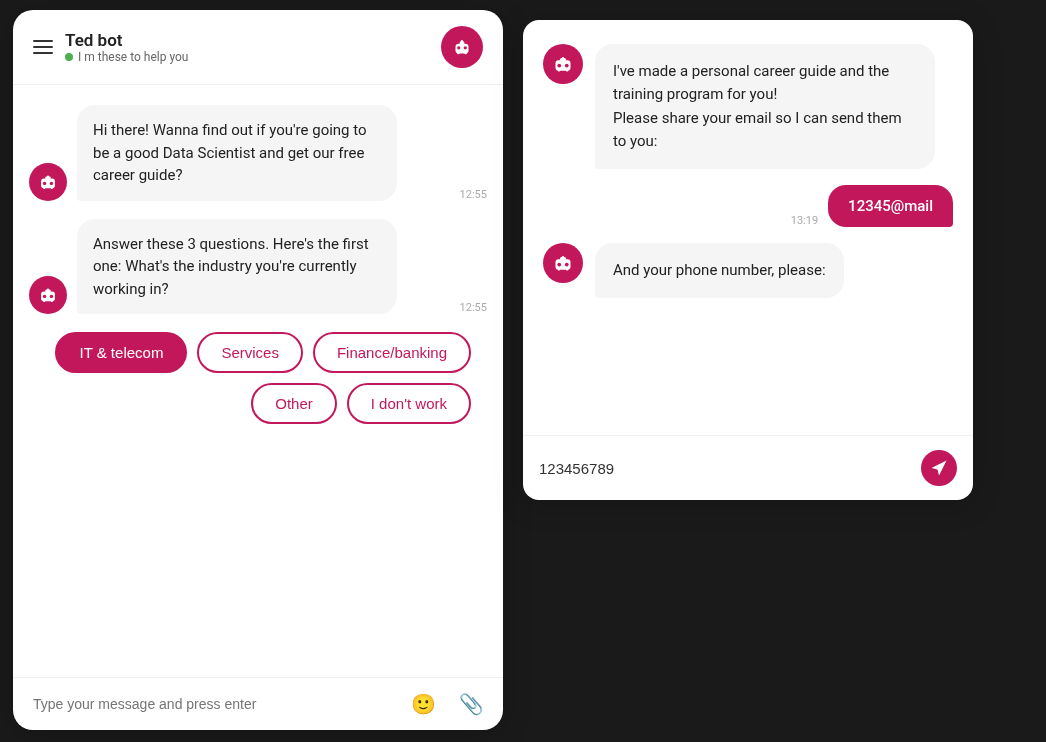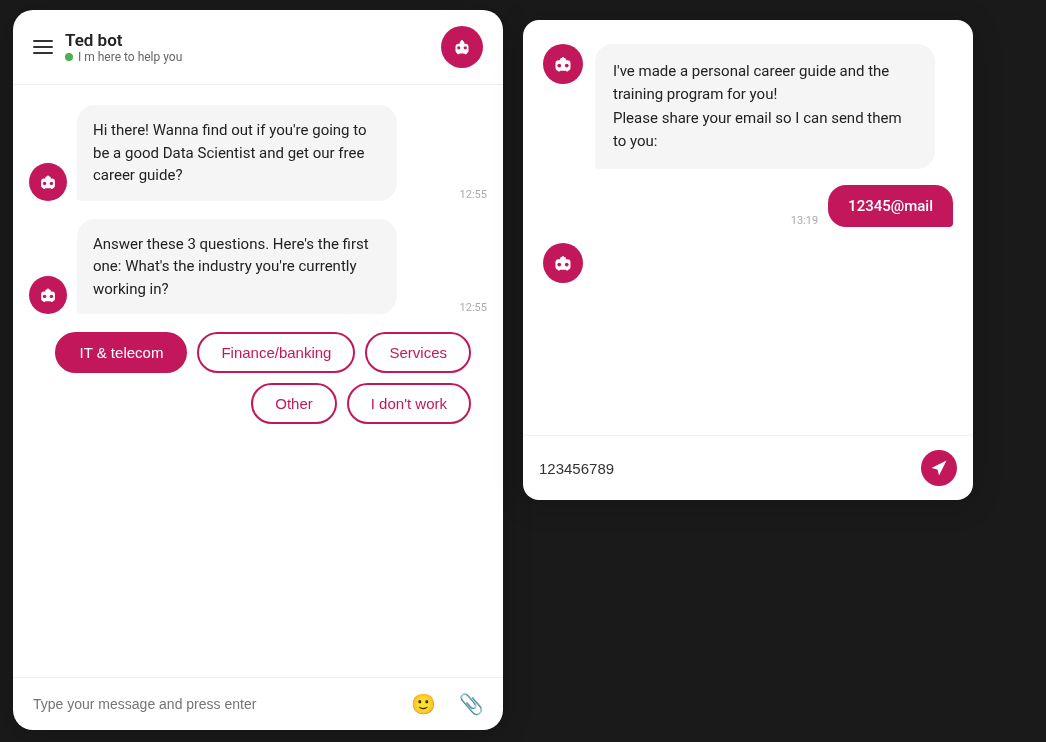--- a/index.html
+++ b/index.html
@@ -308,21 +308,21 @@
       <div class="header-left">
         <div class="hamburger-icon">
           <span></span>
             <span></span>
             <span></span>
         </div>
         <div class="header-title-block">
           <span class="header-title">Ted bot</span>
           <div class="header-status">
             <span class="status-dot"></span>
-            <span>I m here to help you</span>
+            <span>I m these to help you</span>
           </div>
         </div>
       </div>
       <div class="bot-avatar-header">
         <svg viewBox="0 0 32 32">
           <circle cx="16" cy="16" r="14" fill="none"></circle>
           <rect x="8" y="12" width="16" height="12" rx="4" fill="white"></rect>
           <circle cx="12" cy="17" r="2" fill="#c2185b"></circle>
           <circle cx="20" cy="17" r="2" fill="#c2185b"></circle>
           <rect x="13" y="9" width="6" height="4" rx="2" fill="white"></rect>
@@ -370,22 +370,22 @@
           </div>
           <div class="message-bubble">
             <span>Answer these 3 questions. Here's the first one: What's the industry you're currently working in?</span>
           </div>
         </div>
         <span class="message-time">12:55</span>
       </div>
 
       <div class="quick-replies">
         <button class="quick-reply-btn active-filled">IT &amp; telecom</button>
+        <button class="quick-reply-btn">Services</button>
         <button class="quick-reply-btn">Finance/banking</button>
-        <button class="quick-reply-btn">Services</button>
         <button class="quick-reply-btn">Other</button>
         <button class="quick-reply-btn">I don't work</button>
       </div>
 
     </div>
 
     <div class="chat-input-bar">
       <input type="text" placeholder="Type your message and press enter" style="">
       <span class="input-icon">🙂</span>
       <span class="input-icon">📎</span>
@@ -424,20 +424,21 @@
           <svg viewBox="0 0 32 32">
             <rect x="6" y="11" width="20" height="14" rx="4" fill="white"></rect>
             <circle cx="11" cy="18" r="2.5" fill="#c2185b"></circle>
             <circle cx="21" cy="18" r="2.5" fill="#c2185b"></circle>
             <rect x="12" y="8" width="8" height="4" rx="2" fill="white"></rect>
             <circle cx="16" cy="8" r="1.5" fill="white"></circle>
             <rect x="9" y="24" width="3" height="2" rx="1" fill="white"></rect>
             <rect x="20" y="24" width="3" height="2" rx="1" fill="white"></rect>
           </svg>
         </div>
+        <div class="right-message-bubble">And your phone number, please:</div>
       </div>
 
     </div>
 
     <div class="right-input-bar">
       <input type="text" value="123456789" style="">
       <button class="send-btn">
         <svg viewBox="0 0 24 24">
           <path d="M2 12L22 2L12 22L10 14L2 12Z" fill="white"></path>
         </svg>

